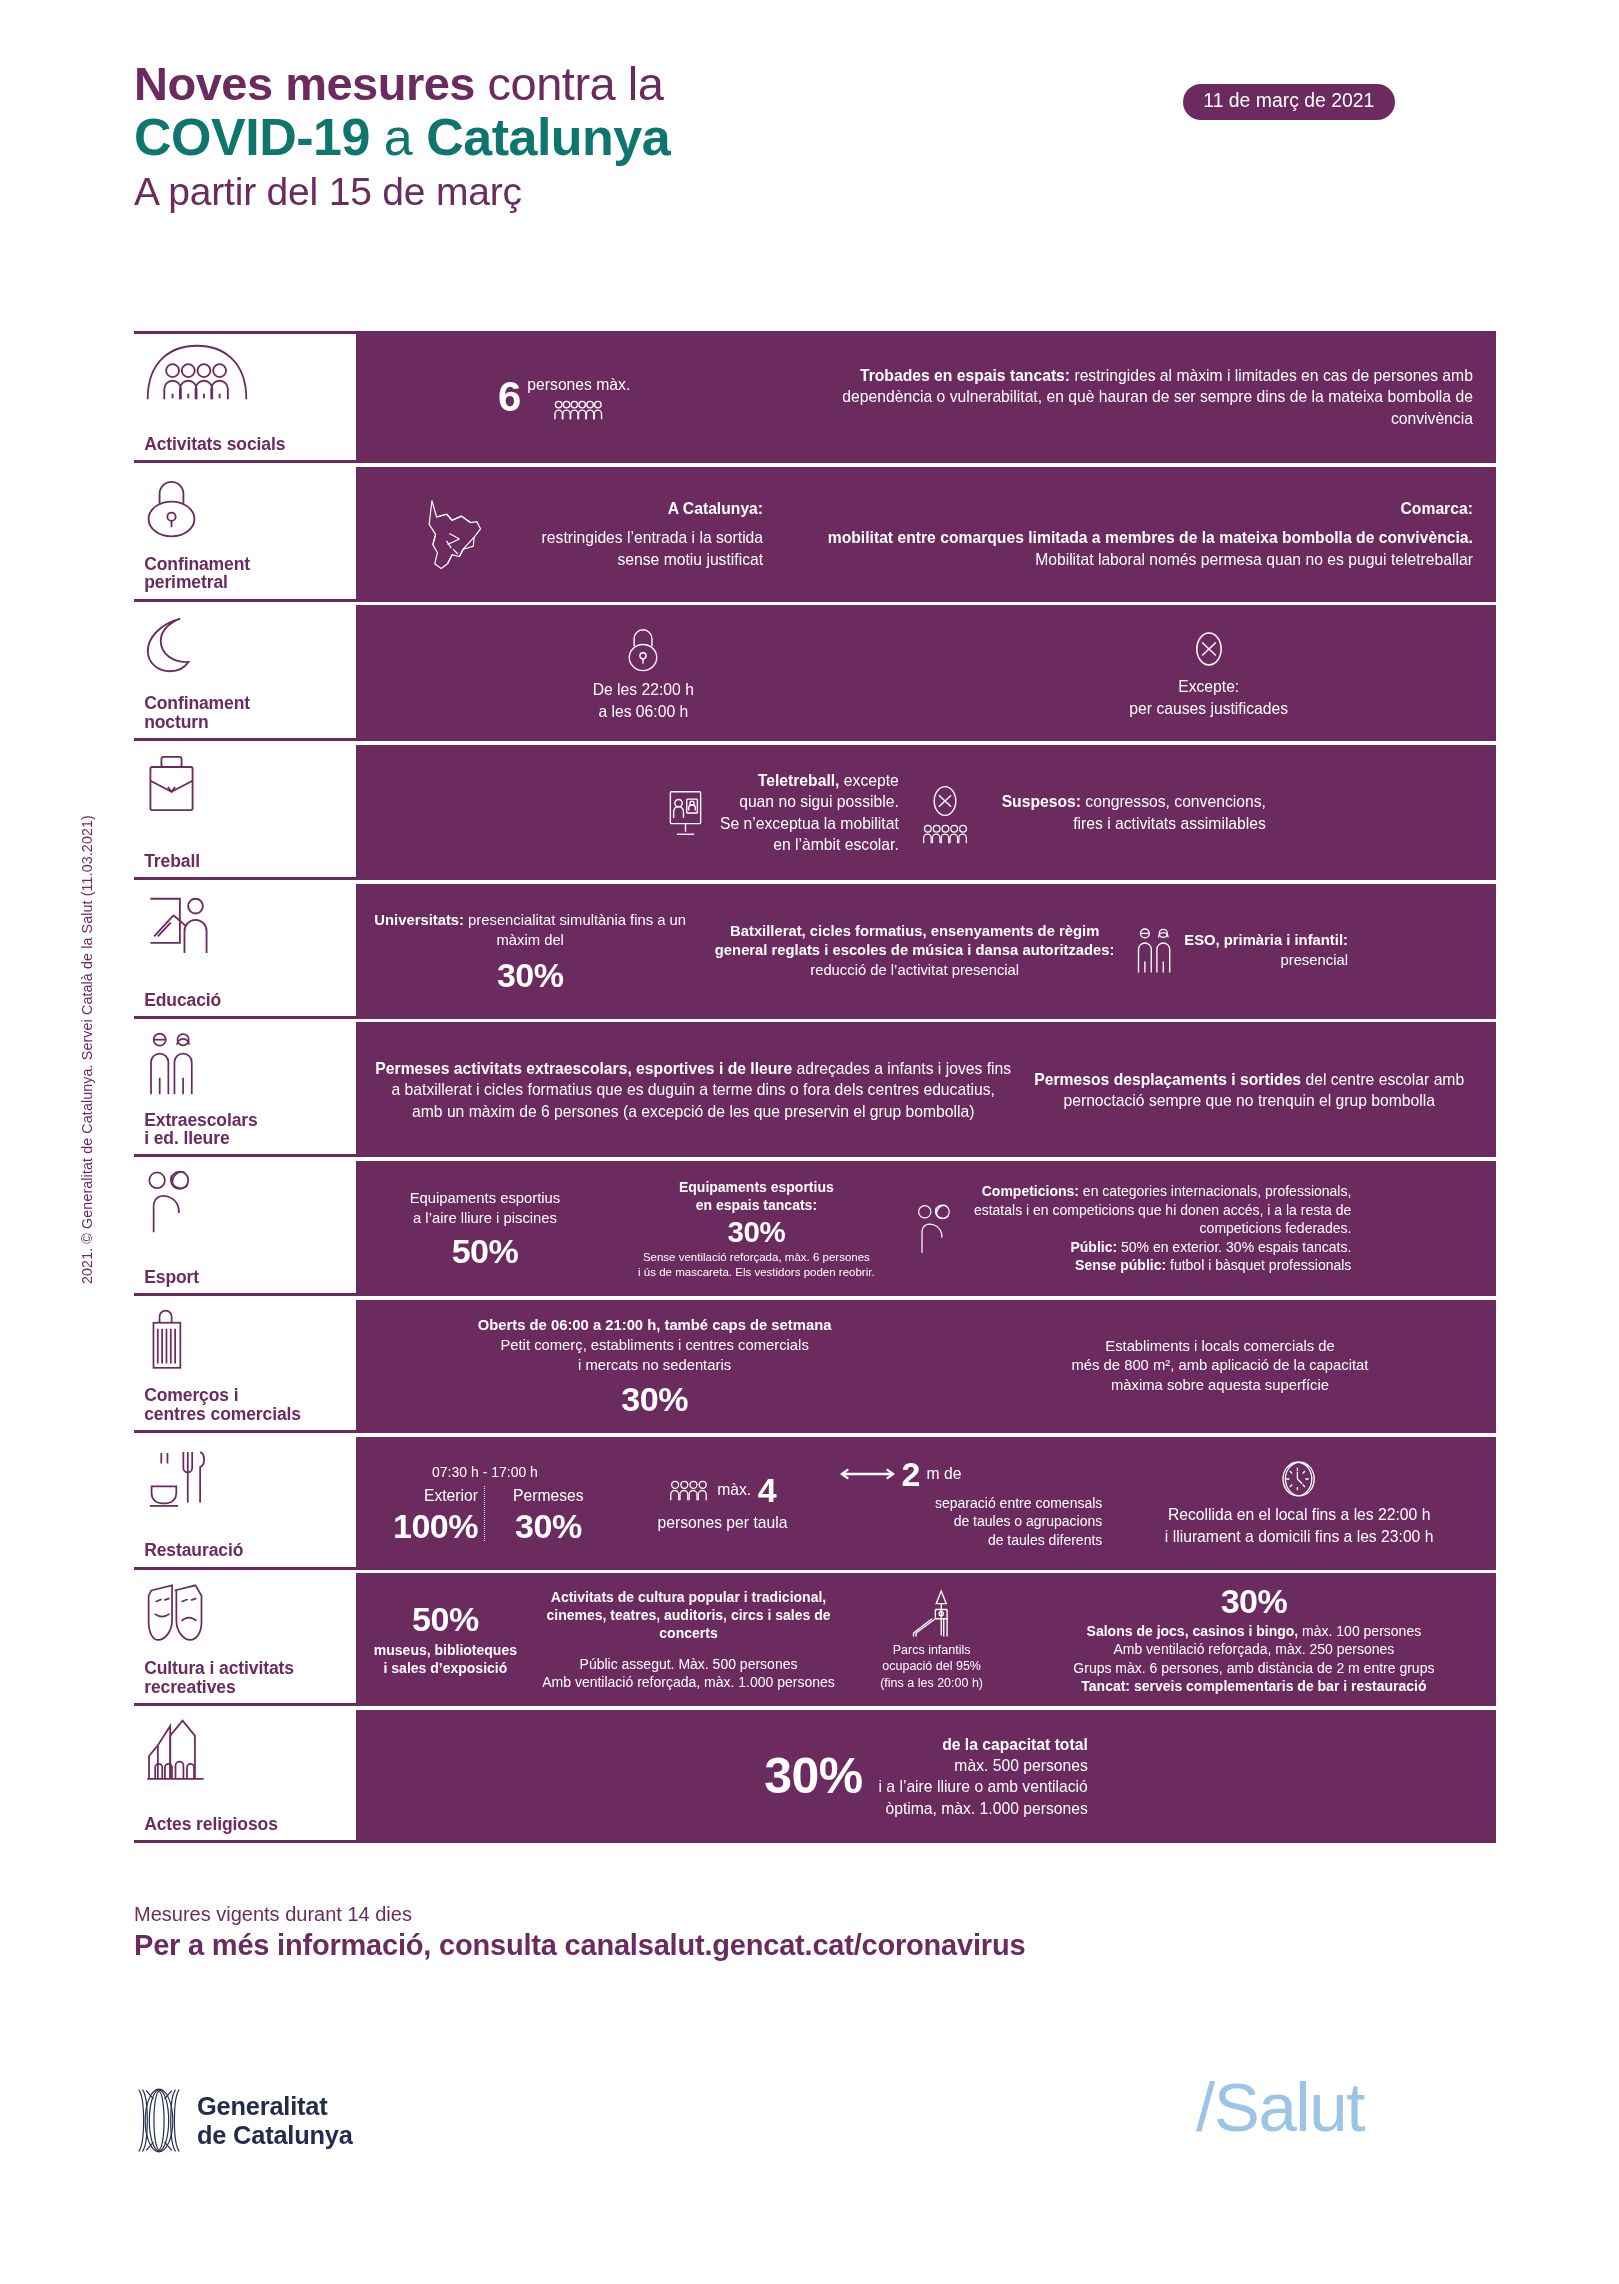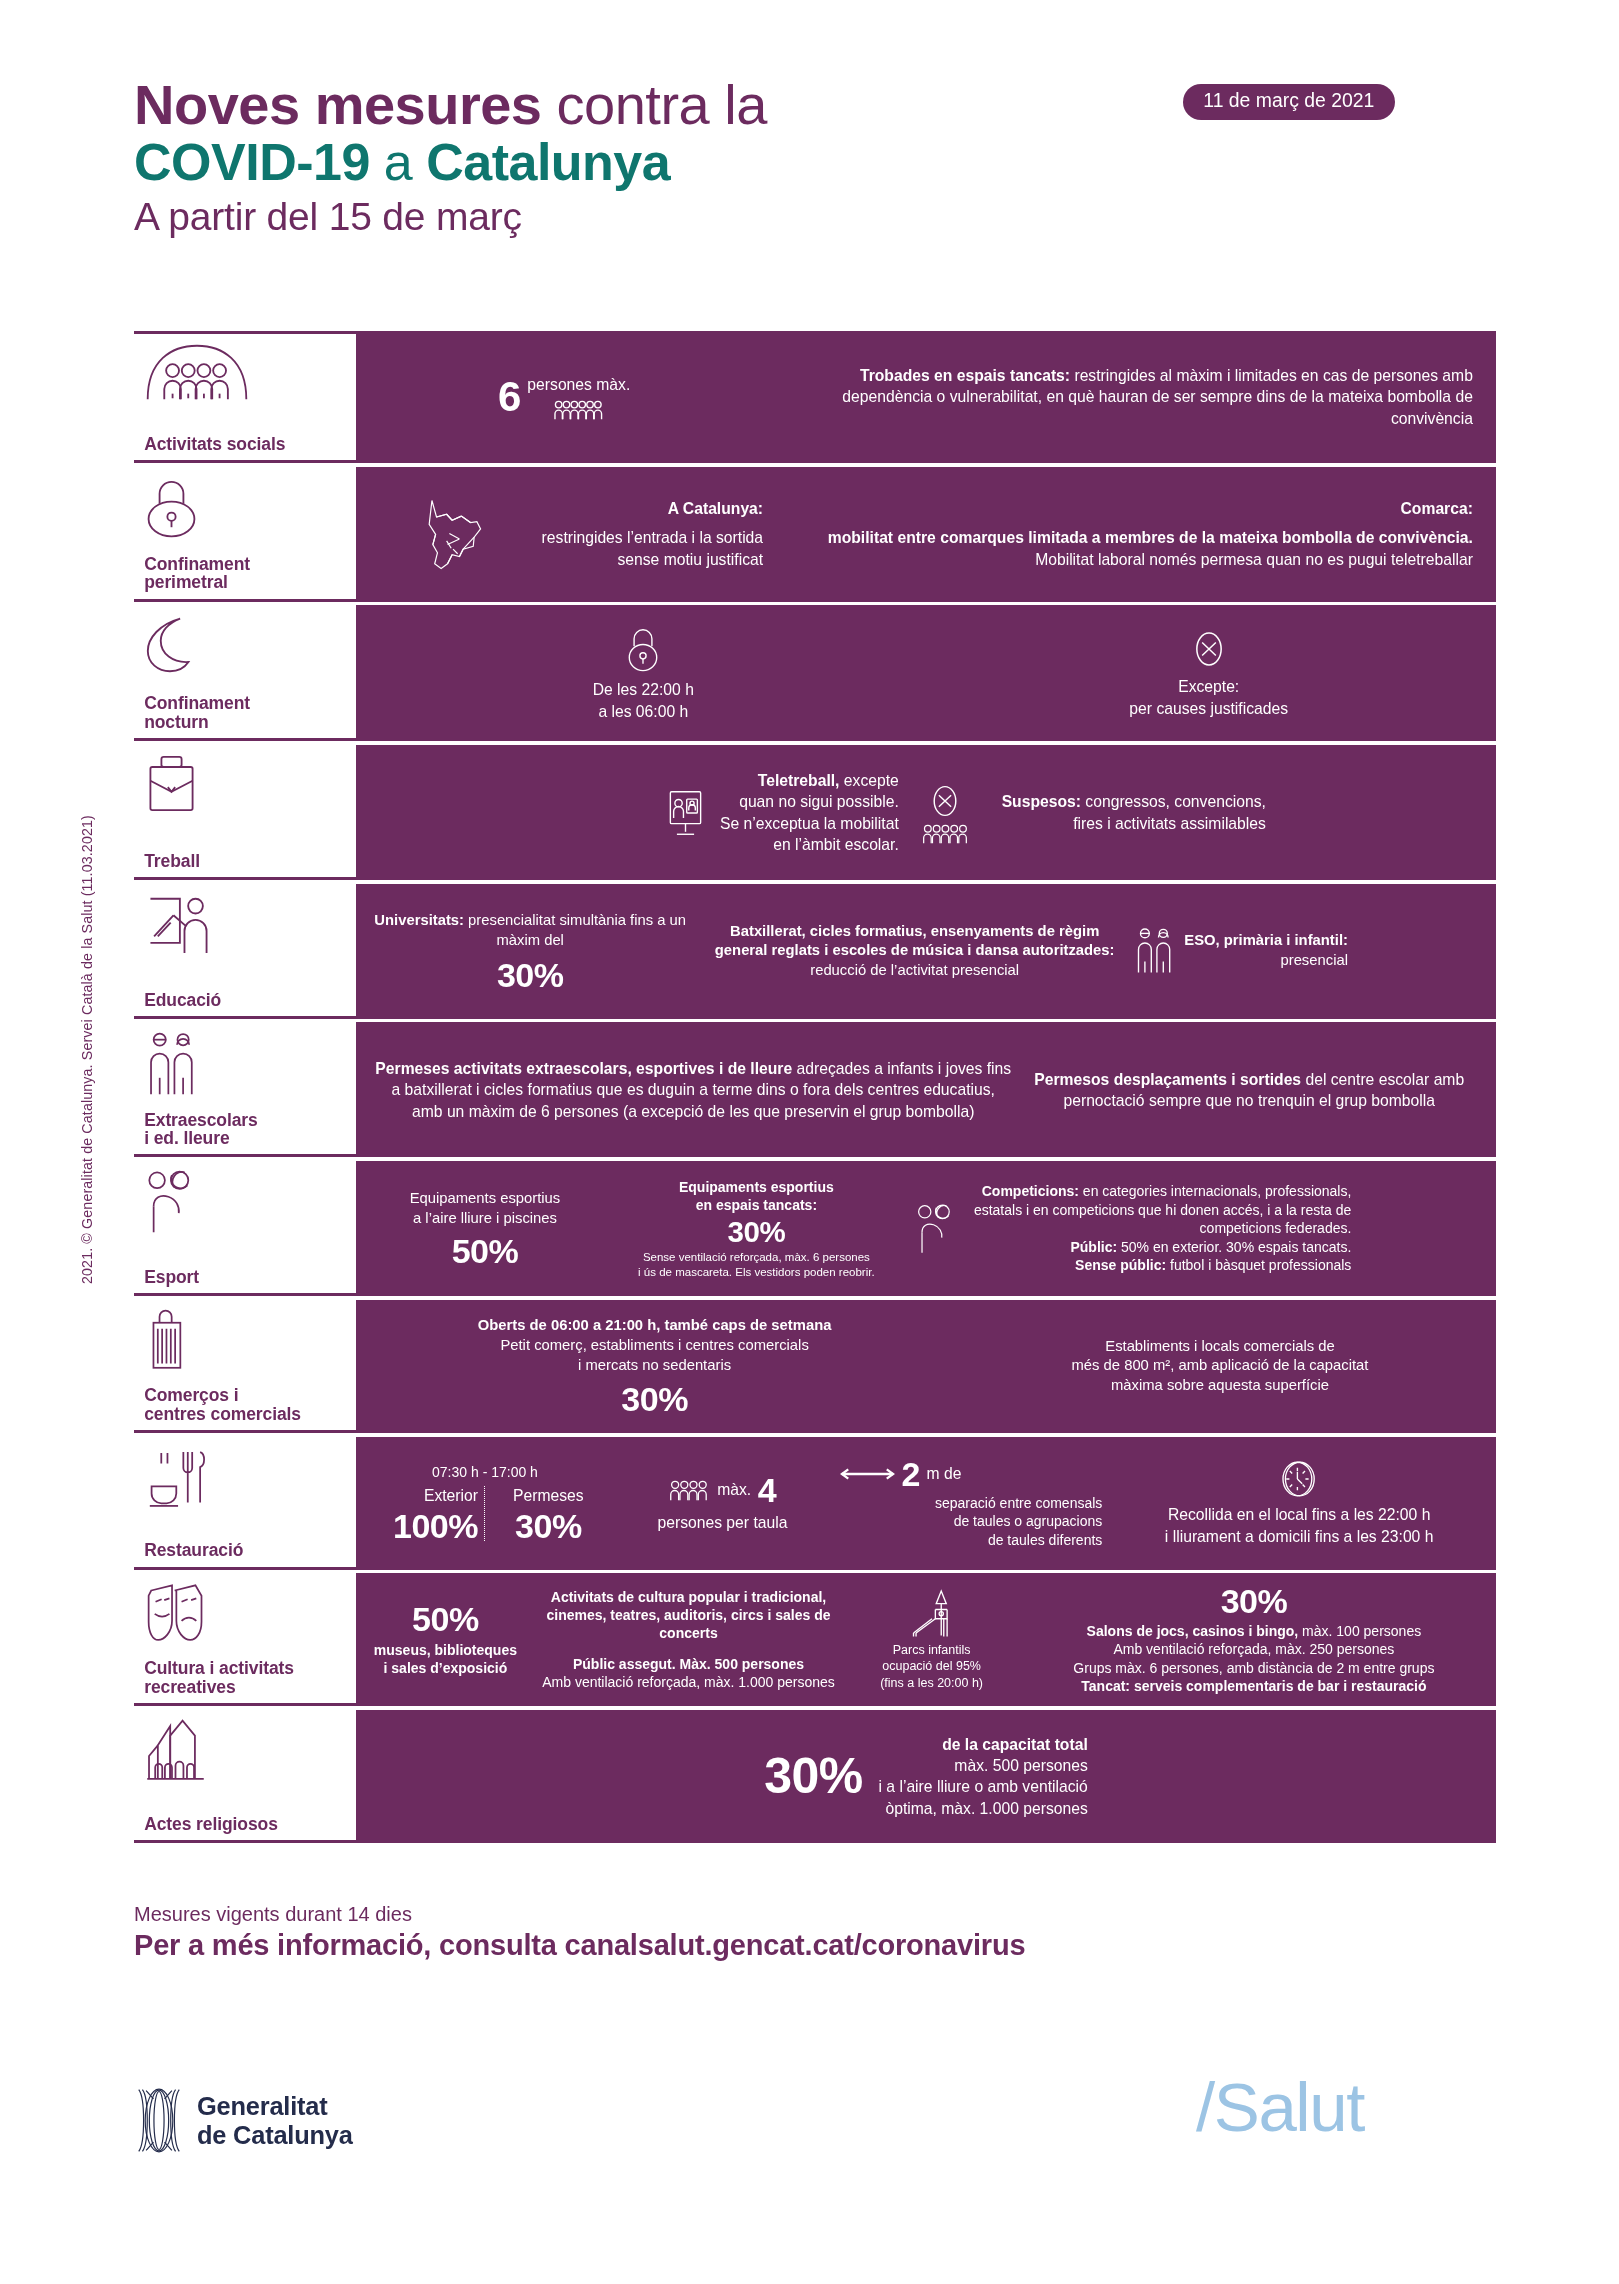--- a/index.html
+++ b/index.html
@@ -10,22 +10,22 @@
     -webkit-font-smoothing:antialiased;
     overflow:hidden;
     position:relative;
   }
   :root{}
   .page{position:relative;width:1620px;height:2284px;}
 
   
   .header{position:absolute;left:134px;top:60px;width:1362px;}
   .title-line1{
-    font-size:56px;line-height:1.02;color:#6C2B5F;font-weight:300;
-    letter-spacing:-0.5px;white-space:nowrap;margin-top:16px;
+    font-size:47px;line-height:1.02;color:#6C2B5F;font-weight:300;
+    letter-spacing:-0.5px;white-space:nowrap;
   }
   .title-line1 .b{font-weight:bold;}
   .title-line2{
     font-size:52px;line-height:1.14;color:#0f766e;font-weight:bold;
     letter-spacing:-0.5px;white-space:nowrap;
   }
   .title-line2 .l{font-weight:300;}
   .title-line3{
     font-size:39px;line-height:1.3;color:#6C2B5F;font-weight:300;
     letter-spacing:-0.2px;white-space:nowrap;
@@ -541,21 +541,21 @@
         <div class="cat-label">Cultura i activitats<br>recreatives</div>
       </div>
       <div class="rcell">
         <div class="blk ctr" style="width:15%;">
           <div class="big">50%</div>
           <div class="t28 bd" style="margin-top:4.6px;">museus, biblioteques</div>
           <div class="t28 bd">i sales d’exposició</div>
         </div>
         <div class="blk ctr" style="width:28%;">
           <div class="t28 bd">Activitats de cultura popular i tradicional, cinemes, teatres, auditoris, circs i sales de concerts</div>
-          <div class="t28" style="margin-top:12px;font-weight:bold;">Públic assegut. Màx. 500 persones</div>
+          <div class="t28" style="margin-top:12px;">Públic assegut. Màx. 500 persones</div>
           <div class="t28">Amb ventilació reforçada, màx. 1.000 persones</div>
         </div>
         <div class="blk ctr" style="width:15%;">
           <span class="icon-wrap" style="justify-content:center;">
             <svg width="42" height="49" viewBox="0 0 100 115" fill="none" stroke="#ffffff" stroke-width="3.2">
               <path d="M72 4 L60 34 h24 Z"></path>
               <path d="M72 34 v76"></path>
               <path d="M58 48 h28 M58 48 v22 h28 v-22"></path>
               <circle cx="72" cy="58" r="5"></circle>
               <path d="M58 70 L12 104"></path>

